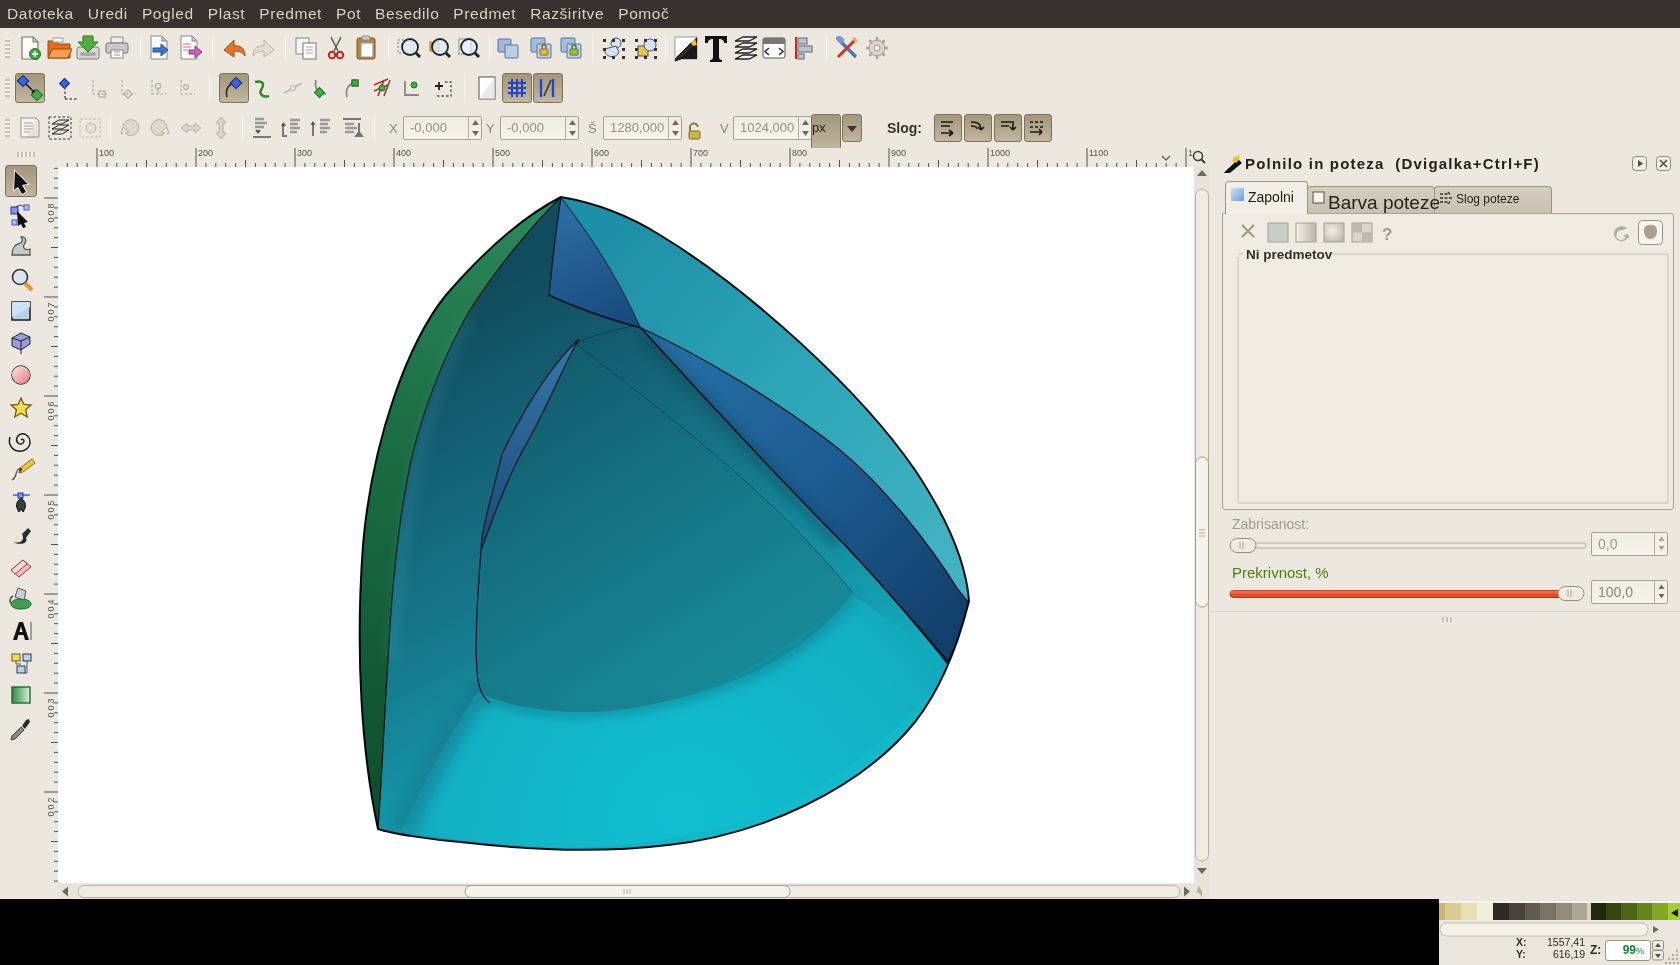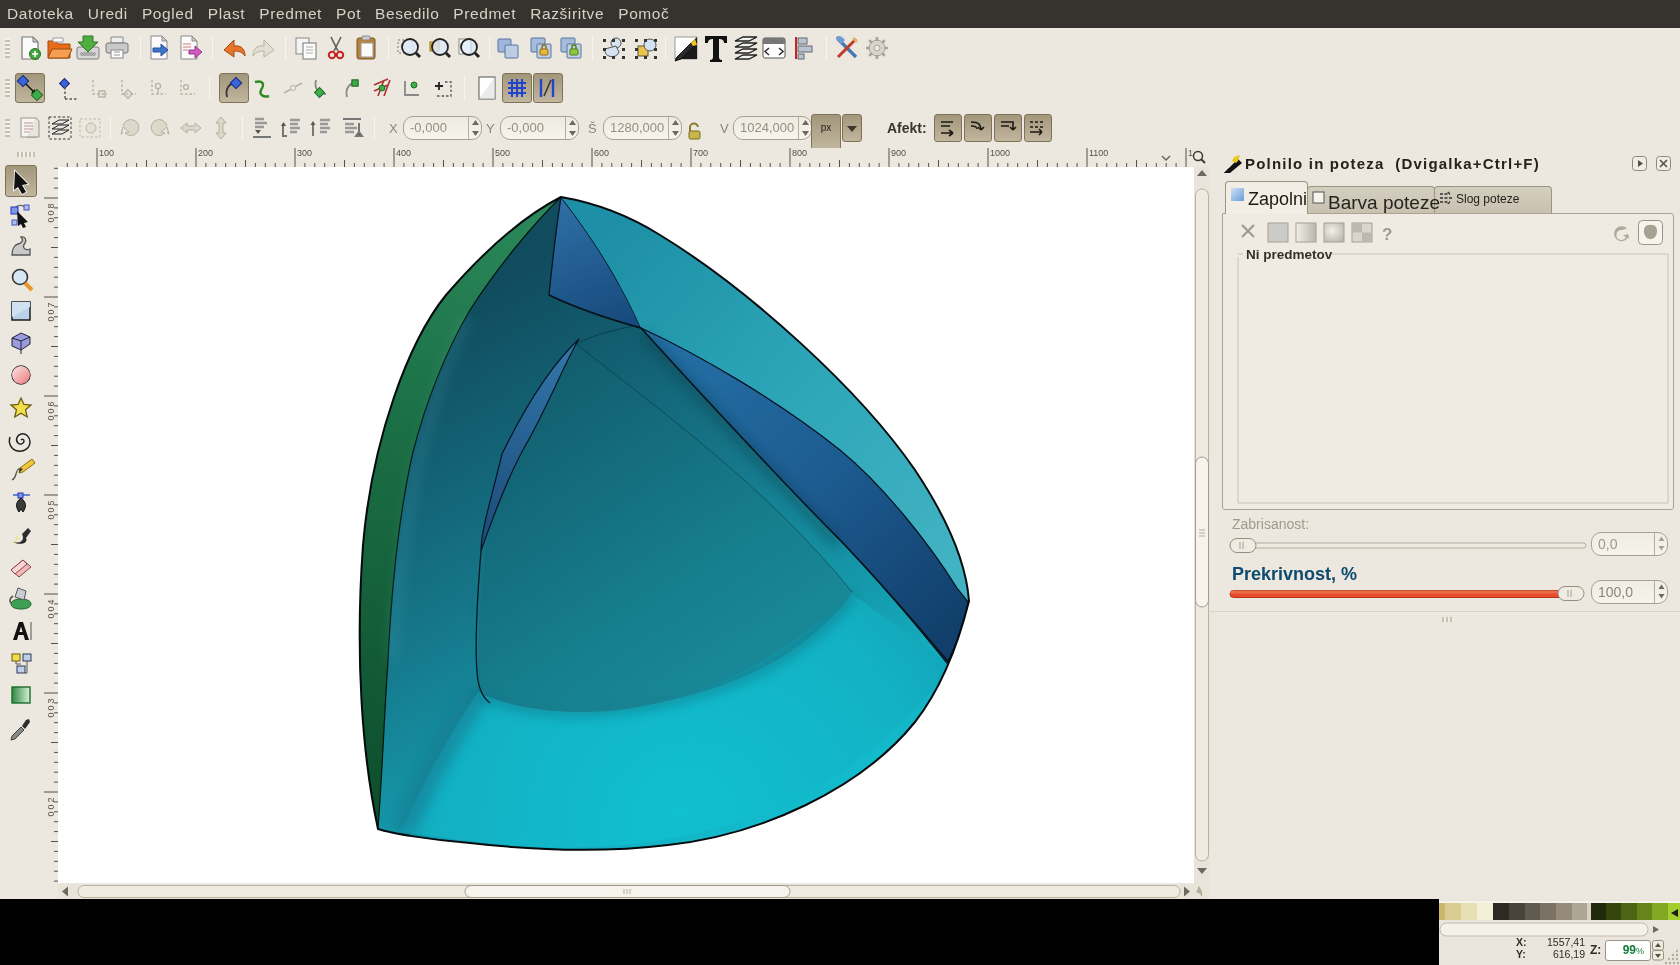--- a/index.html
+++ b/index.html
@@ -16,21 +16,21 @@
 .vsep{position:absolute;width:1px;background:#cfc9bb;border-right:1px solid #f8f5ef}
 #toolbox{left:0;top:148px;width:44px;height:751px;background:#ece8df}
 #hruler{left:58px;top:148px;width:1136px;height:19px}
 #vruler{left:44px;top:167px;width:14px;height:716px}
 #canvas{left:58px;top:167px;width:1136px;height:716px;background:#fff}
 #vscroll{left:1194px;top:167px;width:16px;height:717px;background:#e6e1d6}
 #hscroll{left:58px;top:884px;width:1136px;height:15px;background:#e6e1d6}
 #rpanel{left:1210px;top:148px;width:470px;height:751px;background:#ece8df}
 #blackband{left:0;top:899px;width:1439px;height:66px;background:#000}
 #statusarea{left:1439px;top:899px;width:241px;height:66px;background:#eae6dd}
-.spinbox{position:absolute;height:24px;border:1px solid #a9a293;border-radius:10px;background:linear-gradient(180deg,#edeae1,#f7f4ed);color:#978f80;font-size:13px;line-height:22px;padding-left:6px}
+.spinbox{position:absolute;height:24px;border:1px solid #a9a293;border-radius:2px;background:linear-gradient(180deg,#edeae1,#f7f4ed);color:#978f80;font-size:13px;line-height:22px;padding-left:6px}
 .spincol{position:absolute;right:0;top:0;width:13px;height:22px;border-left:1px solid #b5ae9f}
 .lbl{color:#8d8677;font-size:13px}
 .tab{position:absolute;border:1px solid #9b9480;border-bottom:none;border-radius:4px 4px 0 0;font-size:14px;color:#26221c}
 </style></head>
 <body>
 <div class="abs" id="menubar"><span>Datoteka</span><span>Uredi</span><span>Pogled</span><span>Plast</span><span>Predmet</span><span>Pot</span><span>Besedilo</span><span>Predmet</span><span>Razširitve</span><span>Pomoč</span></div>
 
 <div class="abs tb" id="tb1">
 <div class="grip" style="top:10px;height:20px"></div>
 <svg width="1680" height="40" style="position:absolute;left:0;top:0">
@@ -387,25 +387,25 @@
         </svg></div></div>
 <svg class="abs" style="left:686px;top:14px" width="18" height="20">
       <path d="M4,9 v-3 a4,4 0 0 1 8,-1" fill="none" stroke="#8a7c2e" stroke-width="2"></path>
       <rect x="3" y="9" width="11" height="8" rx="1.5" fill="#c9b64a" stroke="#776a20"></rect>
     </svg>
 <span class="abs lbl" style="left:720px;top:13px">V</span>
 <div class="spinbox" style="left:733px;top:8px;width:79px">1024,000<div class="spincol"><svg width="13" height="22">
           <path d="M3,8 l3.5,-5 3.5,5 z" fill="#6e695d"></path>
           <path d="M3,14 l3.5,5 3.5,-5 z" fill="#6e695d"></path>
         </svg></div></div>
-<div class="press" style="left:811px;top:6px;width:30px;height:36px;color:#26221a;font-size:10px;text-align:center;line-height:26px">px</div>
+<div class="press" style="left:811px;top:6px;width:30px;height:36px;color:#26221a;font-size:13px;line-height:26px">px</div>
 <div class="press" style="left:842px;top:6px;width:20px;height:28px"><svg width="18" height="26">
         <path d="M4,11 l5,6 5,-6 z" fill="#3c372c"></path>
       </svg></div>
-<span class="abs" style="left:887px;top:12px;font-size:14px;font-weight:bold;color:#3a352c">Afekt:</span>
+<span class="abs" style="left:887px;top:12px;font-size:14px;font-weight:bold;color:#3a352c">Slog:</span>
 <div class="press" style="left:934px;top:6px;width:28px;height:28px"></div>
 <div class="press" style="left:964px;top:6px;width:28px;height:28px"></div>
 <div class="press" style="left:994px;top:6px;width:28px;height:28px"></div>
 <div class="press" style="left:1024px;top:6px;width:28px;height:28px"></div>
 <svg width="1680" height="40" style="position:absolute;left:0;top:0">
 <g stroke="#1d1a14" fill="none" stroke-width="1.6">
 <g transform="translate(948,20)">
           <path d="M-7,-6 h12 M-7,-2 h9"></path>
           <path d="M-7,5 h12 m0,0 l-4,-3 m4,3 l-4,3"></path>
         </g>
@@ -913,21 +913,21 @@
 <div class="tab" style="left:224px;top:38px;width:118px;height:28px;background:linear-gradient(180deg,#d4cec0,#c8c1b0)"></div>
 <svg class="abs" style="left:21px;top:40px;z-index:3" width="13" height="13">
       <rect width="13" height="13" fill="url(#bluesq)"></rect>
       <defs>
         <linearGradient id="bluesq" x1="0" y1="0" x2="1" y2="1">
           <stop offset="0" stop-color="#cfe0f4"></stop>
           <stop offset="1" stop-color="#6a9fd8"></stop>
         </linearGradient>
       </defs>
     </svg>
-<span class="abs" style="left:38px;top:41px;font-size:18px;color:#1d1a14;z-index:3">Zapolni</span>
+<span class="abs" style="left:38px;top:41px;font-size:14px;color:#1d1a14;z-index:3">Zapolni</span>
 <svg class="abs" style="left:102px;top:43px;z-index:3" width="13" height="13">
       <rect x="1" y="1" width="11" height="11" fill="#f6f3ec" stroke="#555"></rect>
     </svg>
 <span class="abs" style="left:118px;top:44px;font-size:19px;color:#26221c;z-index:3">Barva poteze</span>
 <svg class="abs" style="left:229px;top:43px;z-index:3" width="15" height="13">
       <path d="M1,3 h10 m0,0 l-3,-2.5 M1,7 h12 M1,11 h10 m0,0 l-3,2.5" stroke="#333" stroke-width="1.4" fill="none" stroke-dasharray="3,1.5"></path>
     </svg>
 <span class="abs" style="left:246px;top:44px;font-size:12px;color:#26221c;z-index:3">Slog poteze</span>
 
 <div class="abs" style="left:12px;top:65px;width:452px;height:297px;border:1px solid #aaa394;border-radius:0 3px 3px 3px;background:#efebe2;z-index:1"></div>
@@ -961,21 +961,21 @@
 <span class="abs" style="left:22px;top:368px;font-size:14px;color:#a19a8b">Zabrisanost:</span>
 <svg class="abs" style="left:18px;top:388px" width="360" height="20">
 <rect x="2" y="7" width="356" height="5" rx="2.5" fill="#efebe1" stroke="#b3ac9c"></rect>
 <rect x="2" y="2.5" width="26" height="14" rx="7" fill="#efebe2" stroke="#968f7e"></rect>
 <path d="M12,6 v7 M15,6 v7" stroke="#a8a191"></path>
 </svg>
 <div class="spinbox" style="left:381px;top:384px;width:77px;background:linear-gradient(180deg,#f0ede5,#f6f3ec);color:#a19a8b;font-size:14px">0,0<div class="spincol" style="height:22px"><svg width="13" height="22">
           <path d="M3.5,8 l3,-4.5 3,4.5 z" fill="#a8a191"></path>
           <path d="M3.5,13 l3,4.5 3,-4.5 z" fill="#a8a191"></path>
         </svg></div></div>
-<span class="abs" style="left:22px;top:416px;font-size:18px;font-weight:bold;color:#0c4a6e">Prekrivnost, %</span>
+<span class="abs" style="left:22px;top:416px;font-size:15px;font-weight:normal;color:#4d7c0f">Prekrivnost, %</span>
 <svg class="abs" style="left:18px;top:436px" width="360" height="20">
 <rect x="2" y="6.5" width="352" height="7" rx="3.5" fill="#e84b2c" stroke="#b33518"></rect>
 <rect x="2" y="6.5" width="352" height="3" rx="1.5" fill="#f07a54" opacity=".7"></rect>
 <rect x="330" y="2.5" width="26" height="14" rx="7" fill="#efebe2" stroke="#968f7e"></rect>
 <path d="M340,6 v7 M343,6 v7" stroke="#a8a191"></path>
 </svg>
 <div class="spinbox" style="left:381px;top:432px;width:77px;background:linear-gradient(180deg,#f0ede5,#f6f3ec);color:#8d8677;font-size:14px">100,0<div class="spincol" style="height:22px"><svg width="13" height="22">
           <path d="M3.5,8 l3,-4.5 3,4.5 z" fill="#6e695d"></path>
           <path d="M3.5,13 l3,4.5 3,-4.5 z" fill="#6e695d"></path>
         </svg></div></div>

